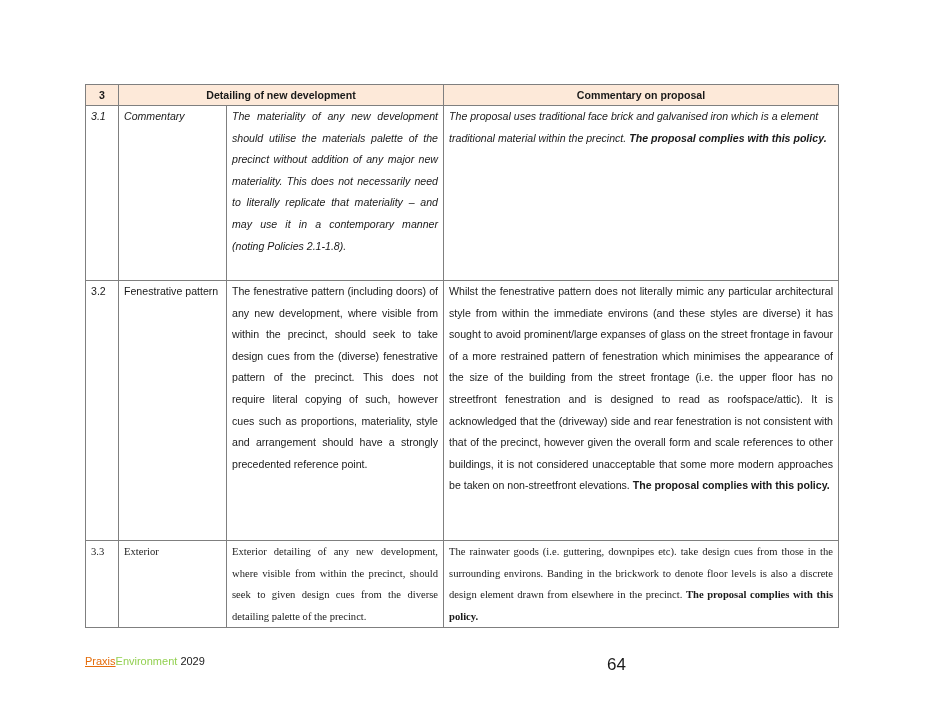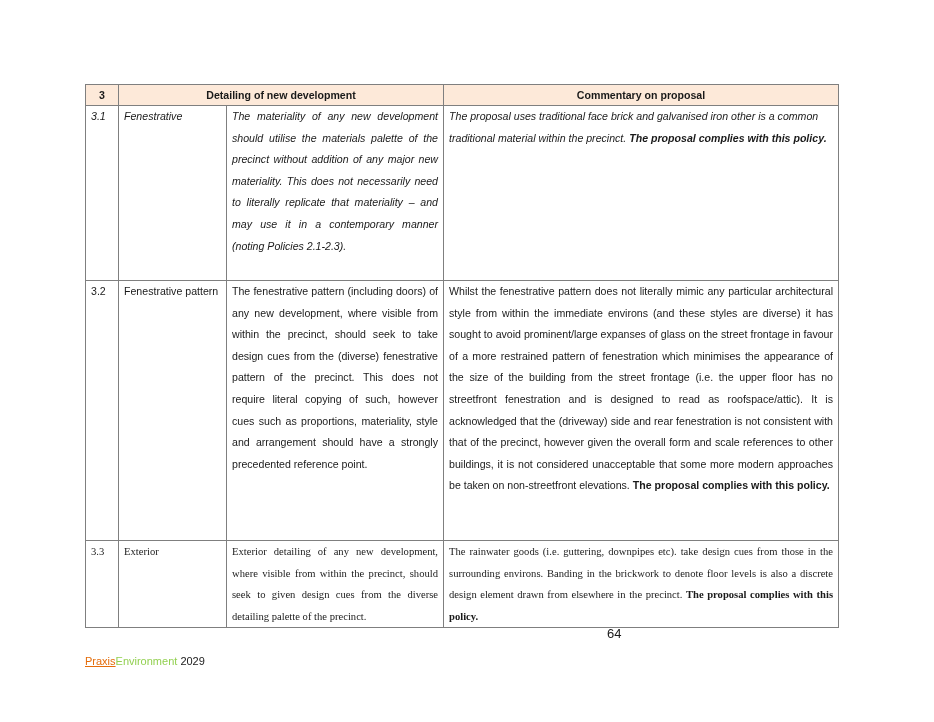--- a/index.html
+++ b/index.html
@@ -60,22 +60,22 @@
       left: 85px;
       top: 655px;
       font-size: 11px;
     }
     .brand-praxis { color: #e46c0a; text-decoration: underline; }
     .brand-env { color: #92d050; margin-top: 41px; }
     .brand-year { color: #1a1a1a; }
     .footer-page {
       position: absolute;
       left: 592px;
-      top: 626px;
-      font-size: 13px;
+      top: 655px;
+      font-size: 17px;
       color: #1a1a1a;
       padding-left: 15px;
     }
   </style>
 </head>
 <body>
 
 <div class="page">
 
   <table class="policy">
@@ -88,23 +88,23 @@
     <thead>
       <tr>
         <th>3</th>
         <th colspan="2">Detailing of new development</th>
         <th>Commentary on proposal</th>
       </tr>
     </thead>
     <tbody>
       <tr class="r1">
         <td class="num">3.1</td>
-        <td>Fenestrative</td>
-        <td class="justify">The materiality of any new development should utilise the materials palette of the precinct without addition of any major new materiality.  This does not necessarily need to literally replicate that materiality – and may use it in a contemporary manner (noting Policies 2.1-2.3).</td>
-        <td><span>The proposal uses traditional face brick and galvanised iron other is a common traditional material within the precinct. </span><span class="bold">The proposal complies with this policy.</span></td>
+        <td>Commentary</td>
+        <td class="justify">The materiality of any new development should utilise the materials palette of the precinct without addition of any major new materiality.  This does not necessarily need to literally replicate that materiality – and may use it in a contemporary manner (noting Policies 2.1-1.8).</td>
+        <td><span>The proposal uses traditional face brick and galvanised iron which is a element traditional material within the precinct. </span><span class="bold">The proposal complies with this policy.</span></td>
       </tr>
       <tr class="r2">
         <td class="num">3.2</td>
         <td>Fenestrative pattern</td>
         <td class="justify">The fenestrative pattern (including doors) of any new development, where visible from within the precinct, should seek to take design cues from the (diverse) fenestrative pattern of the precinct.  This does not require literal copying of such, however cues such as proportions, materiality, style and arrangement should have a strongly precedented reference point.</td>
         <td class="justify"><span>Whilst the fenestrative pattern does not literally mimic any particular architectural style from within the immediate environs (and these styles are diverse) it has sought to avoid prominent/large expanses of glass on the street frontage in favour of a more restrained pattern of fenestration which minimises the appearance of the size of the building from the street frontage (i.e. the upper floor has no streetfront fenestration and is designed to read as roofspace/attic). It is acknowledged that the (driveway) side and rear fenestration is not consistent with that of the precinct, however given the overall form and scale references to other buildings, it is not considered unacceptable that some more modern approaches be taken on non-streetfront elevations.  </span><span class="bold">The proposal complies with this policy.</span></td>
       </tr>
       <tr class="r3">
         <td class="num">3.3</td>
         <td>Exterior</td>

